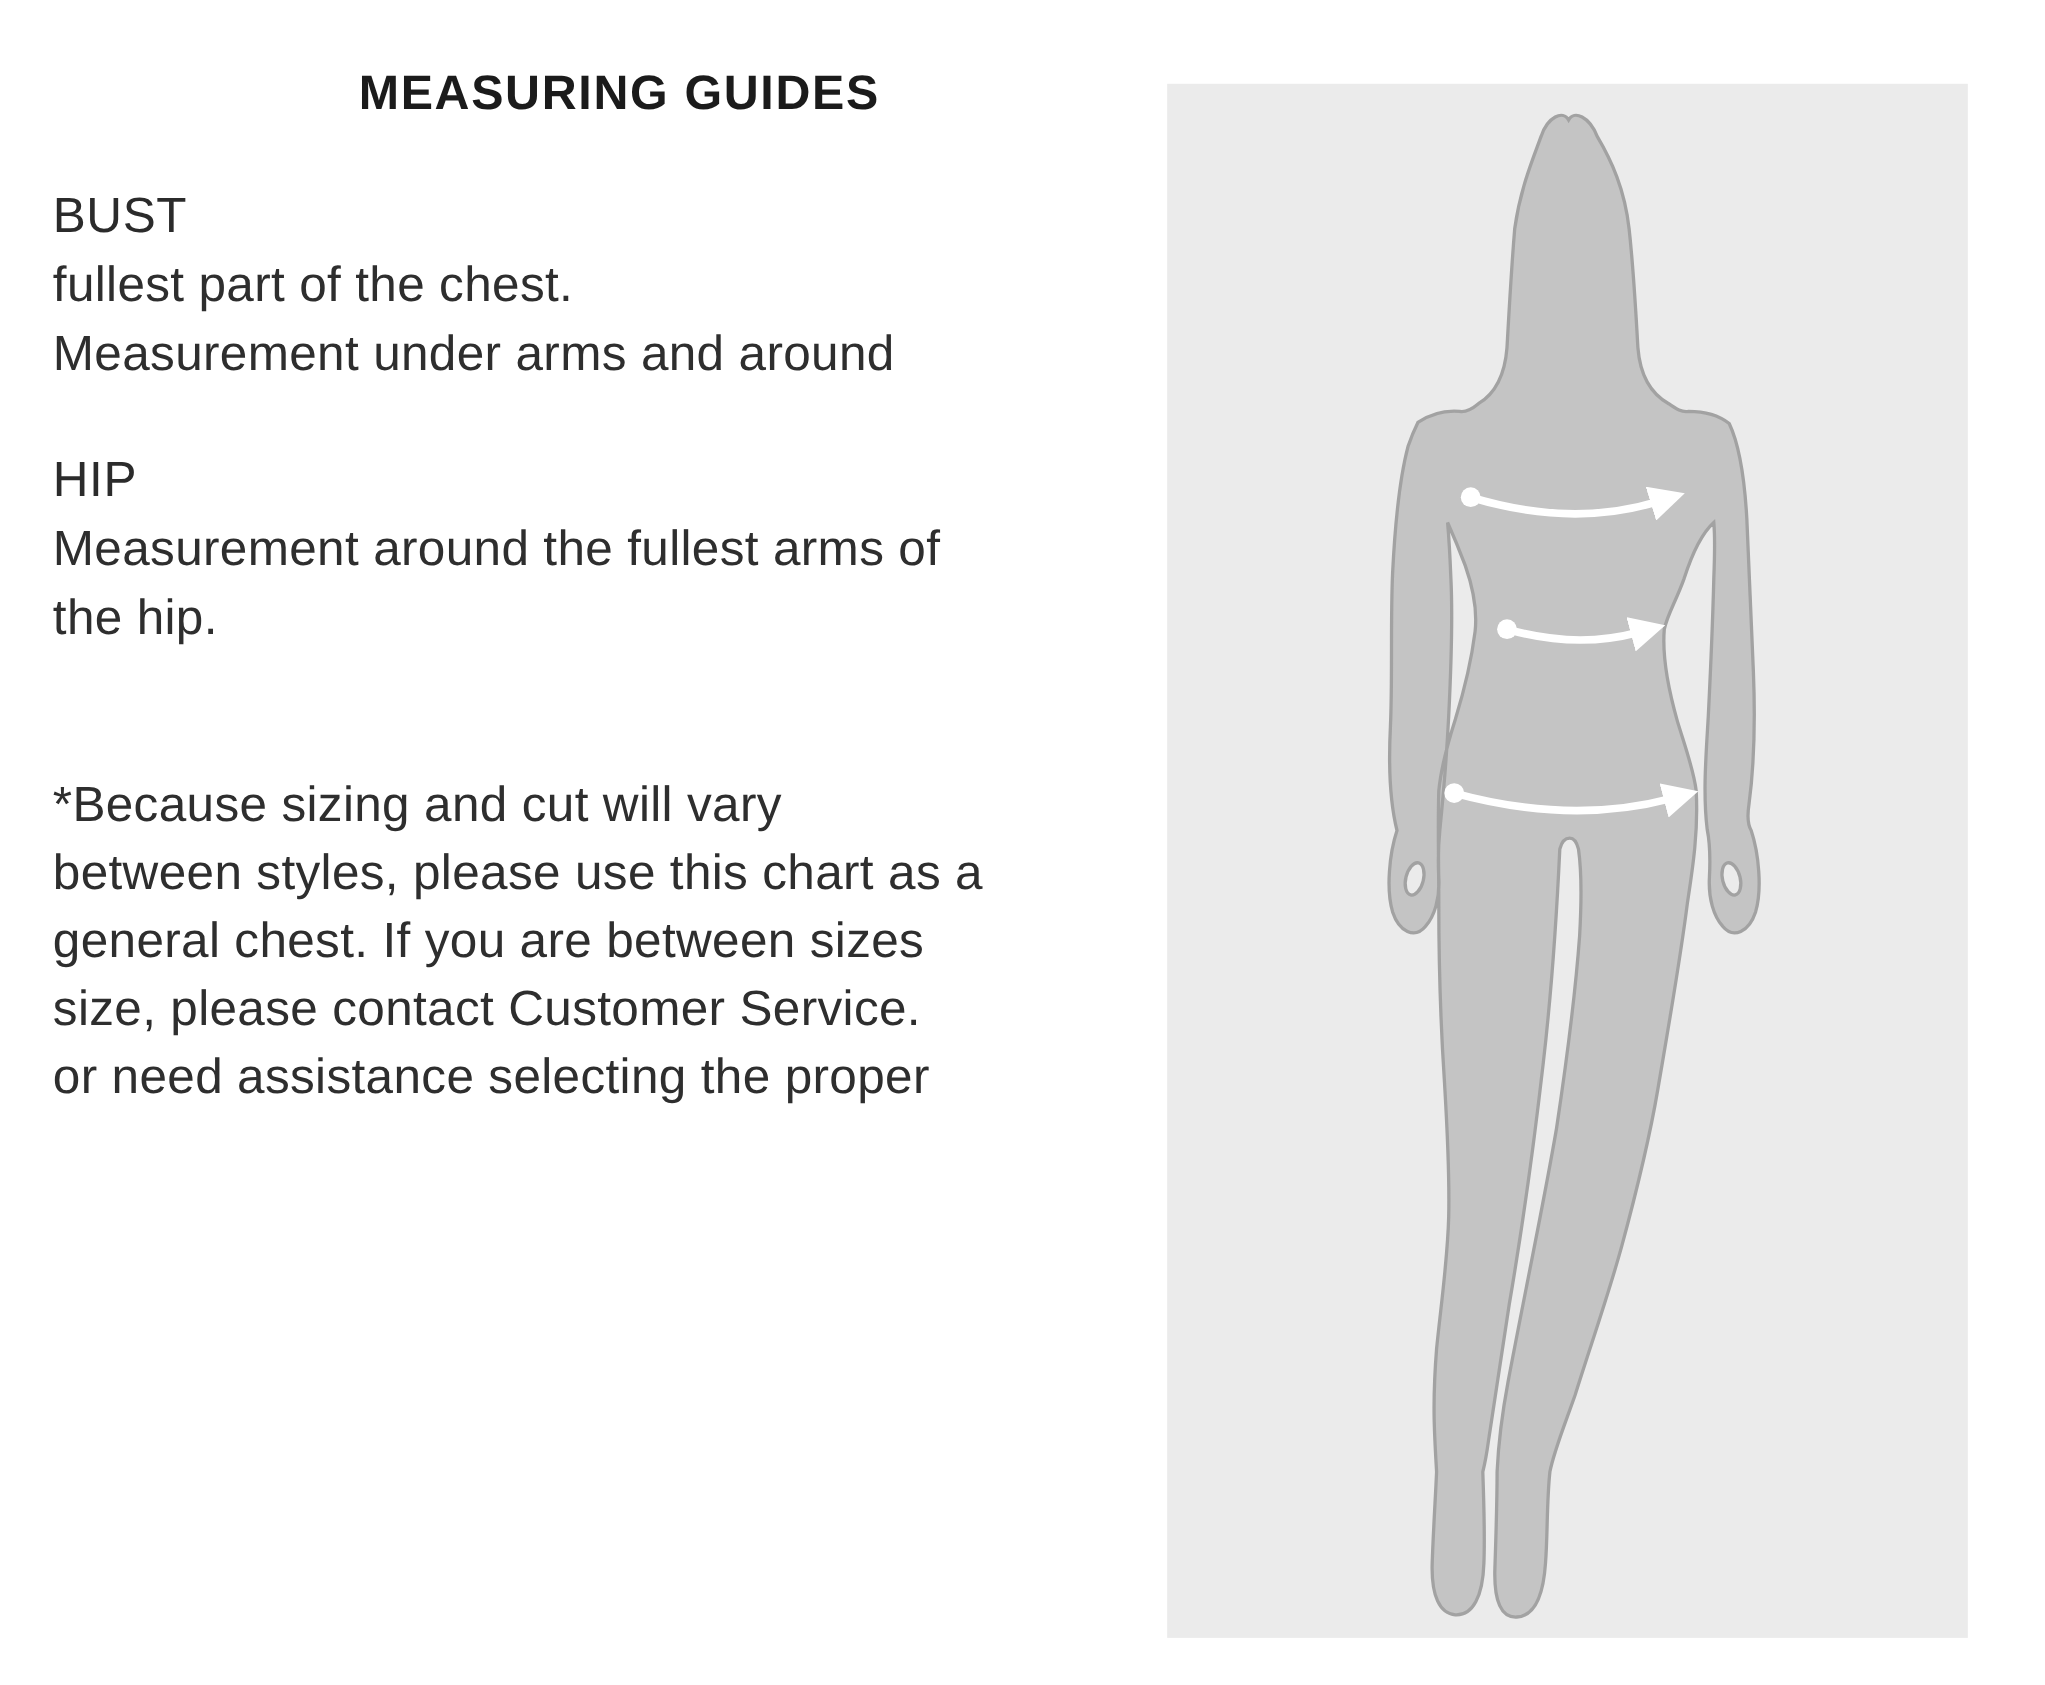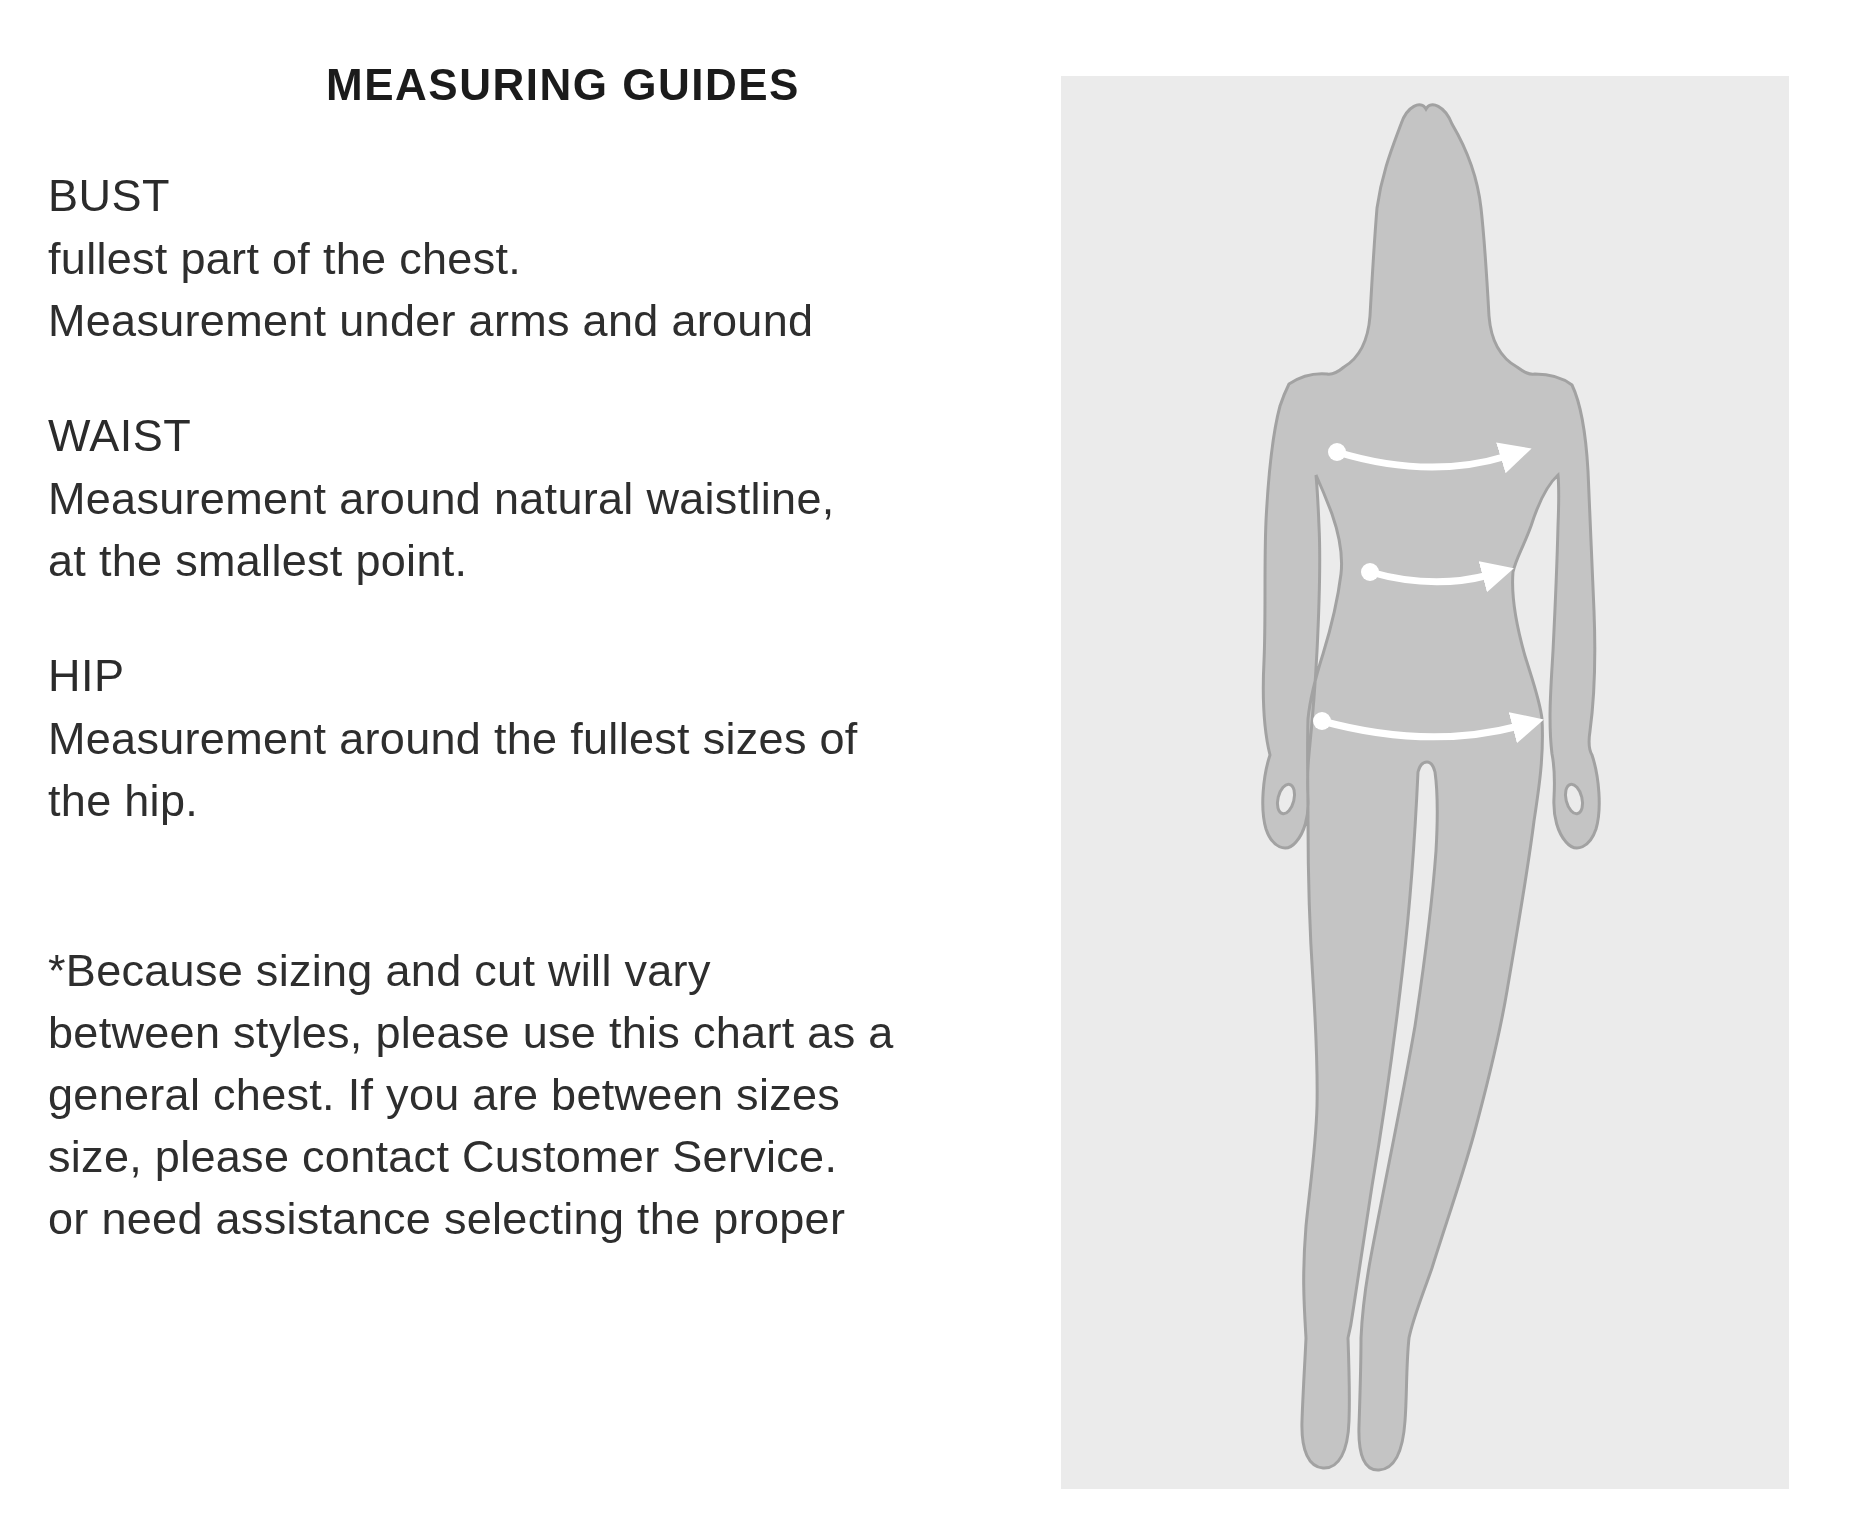--- a/index.html
+++ b/index.html
@@ -58,29 +58,24 @@
 
 <div class="text-col">
   <h1 class="guide-title">MEASURING GUIDES</h1>
 
   <div class="section">
     <div class="section-heading">BUST</div>
     <div class="body-line">fullest part of the chest.</div>
     <div class="body-line">Measurement under arms and around</div>
   </div>
 
-  <div class="section">
-    <div class="section-heading">WAIST</div>
-    <div class="body-line">Measurement around natural waistline,</div>
-    <div class="body-line">at the smallest point.</div>
-  </div>
 
   <div class="section">
     <div class="section-heading">HIP</div>
-    <div class="body-line">Measurement around the fullest sizes of</div>
+    <div class="body-line">Measurement around the fullest arms of</div>
     <div class="body-line">the hip.</div>
   </div>
 
   <div class="footnote">
     <div class="body-line">*Because sizing and cut will vary</div>
     <div class="body-line">between styles, please use this chart as a</div>
     <div class="body-line">general chest. If you are between sizes</div>
     <div class="body-line">size, please contact Customer Service.</div>
     <div class="body-line">or need assistance selecting the proper</div>
   </div>

